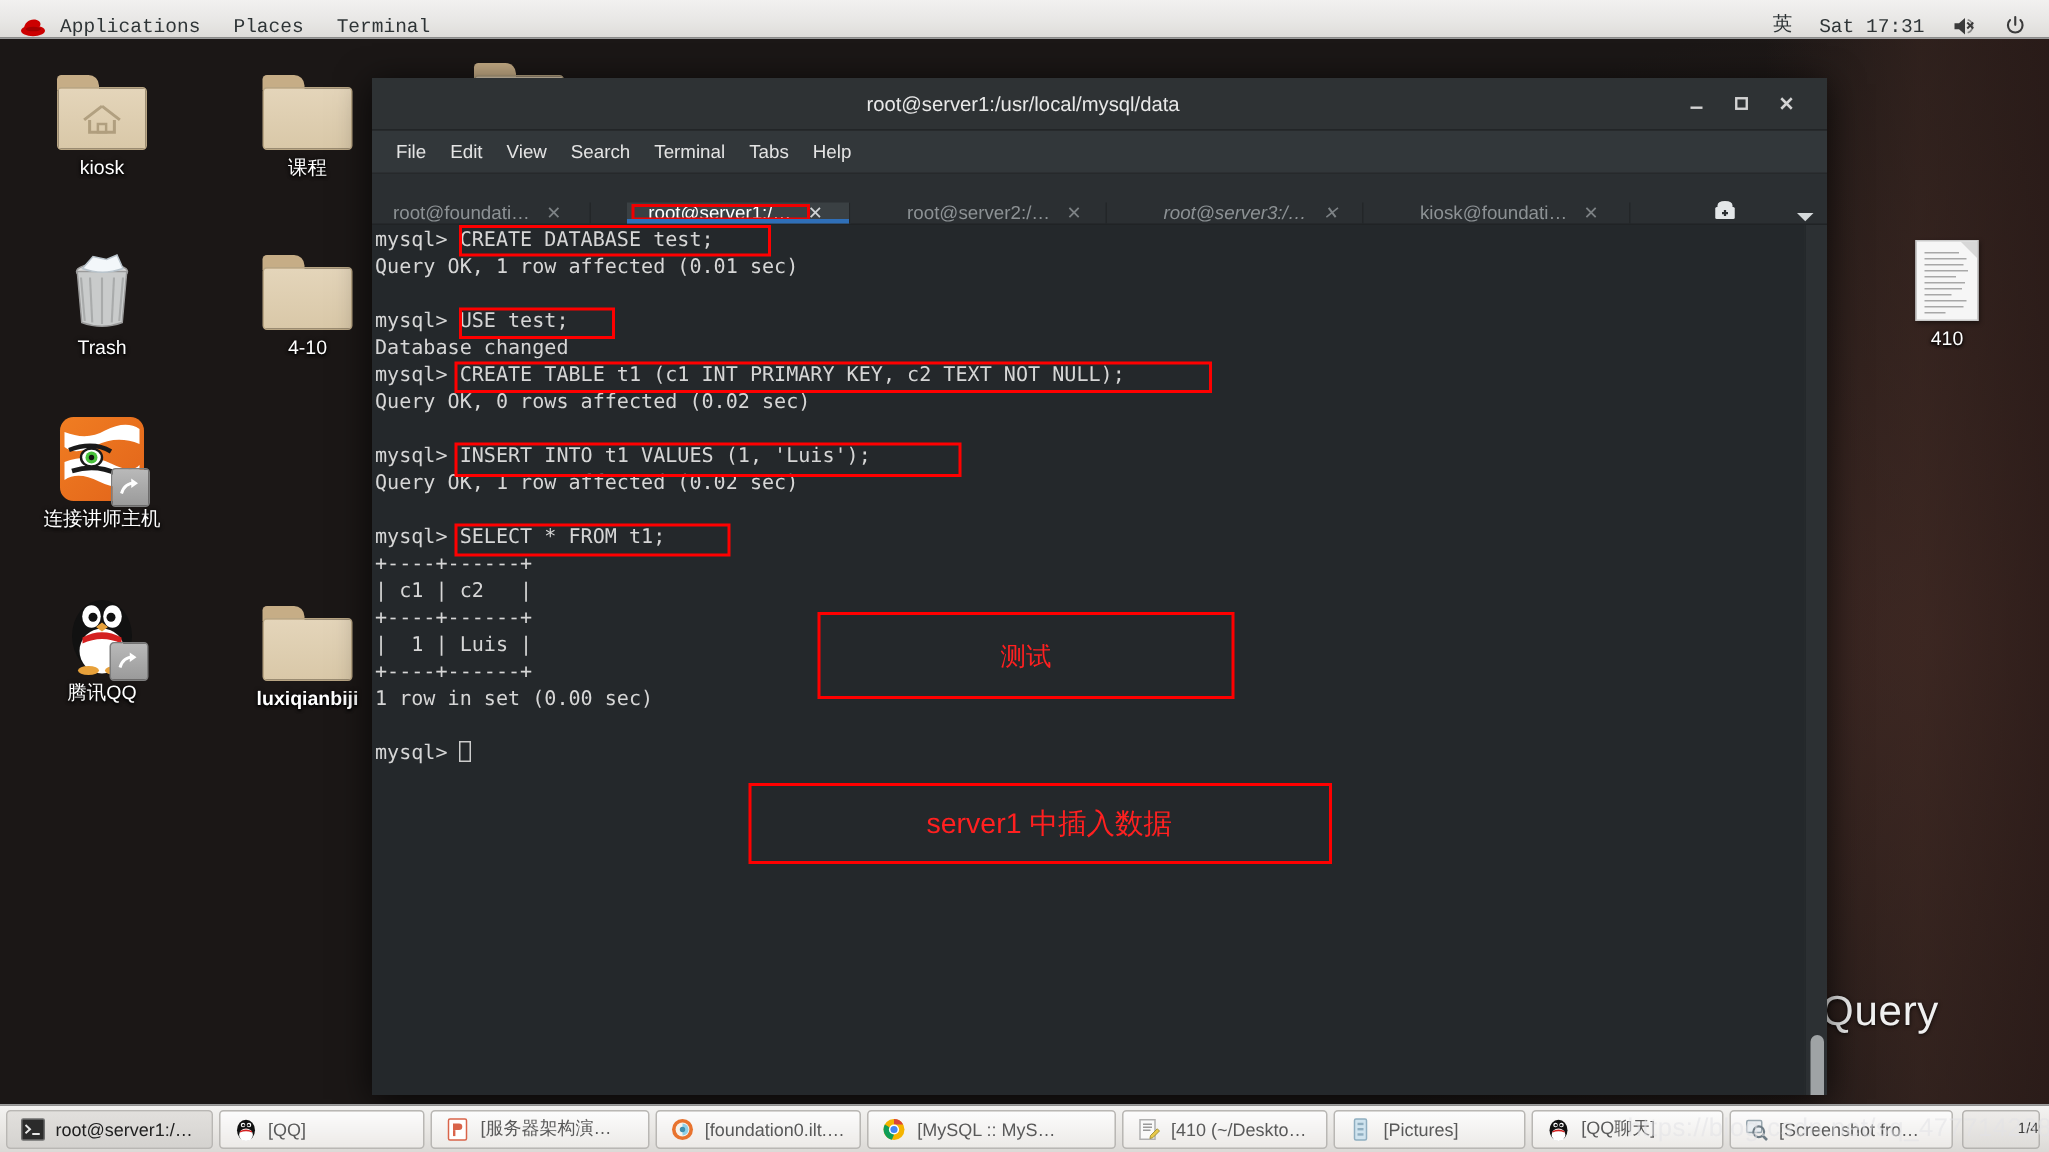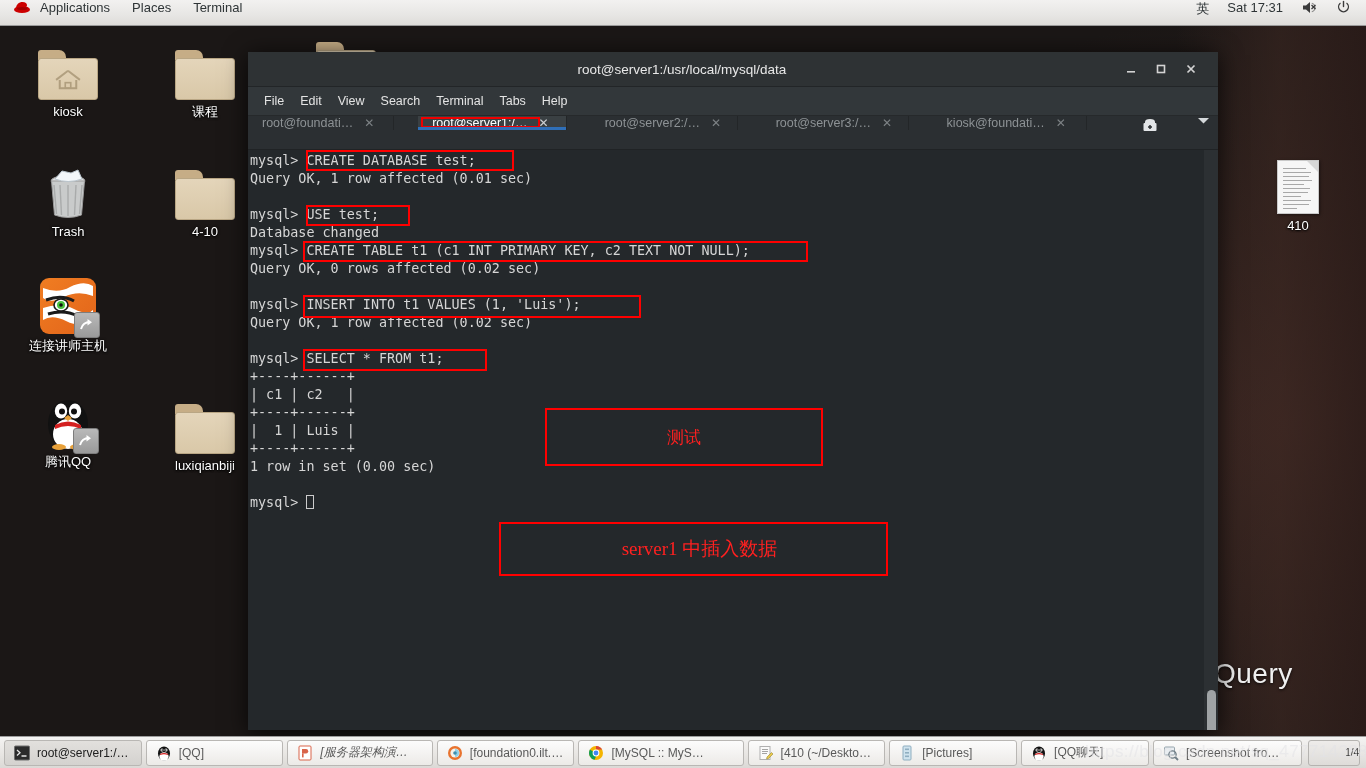--- a/index.html
+++ b/index.html
@@ -35,22 +35,22 @@
     position: absolute; left: 0; top: 0;
     width: 1366px; height: 26px;
     background: linear-gradient(180deg, #f2f1f0 0%, #e7e6e4 60%, #dedcd9 100%);
     border-bottom: 1px solid #9a9a9a;
     display: flex; align-items: center;
     font-size: 13px; color: #2e3436;
     z-index: 50;
   }
   .tp-left { display: flex; align-items: center; height: 100%; }
   .tp-item {
-    height: 100%; display: flex; align-items: flex-start;
-    padding: 0 11px; cursor: default; white-space: nowrap;
+    height: 100%; display: flex; align-items: flex-end;
+    padding: 0 11px; cursor: default; white-space: nowrap; font-family: Liberation Mono, monospace;
   }
   .redhat-logo { width: 22px; display: flex; justify-content: center; padding-left: 8px; }
   .tp-spacer { flex: 1; }
   .tp-right { display: flex; align-items: center; height: 100%; padding-right: 6px; }
   .tp-right .tp-item { padding: 0 9px; }
 
   
   .dicon {
     position: absolute;
     width: 96px;
@@ -164,21 +164,21 @@
   }
   .mitem {
     font-size: 12.5px; color: #e4e4e4;
     padding: 3px 8px;
     cursor: default;
   }
 
   #tabbar {
     height: 34px;
     background: #2b2f32;
-    display: flex; align-items: flex-start;
+    display: flex; align-items: flex-end;
     border-bottom: 1px solid #202325;
     gap: 24px;
   }
   .tab {
     display: flex; align-items: center;
     padding: 0 10px 0 14px;
     font-size: 12.5px;
     color: #8d9295;
     border-right: 1px solid #232628;
     cursor: default;
@@ -237,21 +237,21 @@
     position: absolute;
     border: 2px solid #ff0000;
     pointer-events: none;
   }
   .note {
     position: absolute;
     border: 2px solid #ff0000;
     display: flex; align-items: center; justify-content: center;
     color: #ff2020;
     font-size: 17px;
-    font-family: Liberation Serif, serif;
+    font-family: Liberation Sans, sans-serif;
   }
   .note.big { font-size: 19px; }
 
   
   #term-scroll {
     position: absolute; right: 0; top: 0;
     width: 15px; height: 100%;
     background: #2c3033;
     border-left: 1px solid #24282b;
   }
@@ -492,21 +492,21 @@
         <svg width="16" height="14" viewBox="0 0 16 14">
           <path d="M2 11 Q4 4 11 4" stroke="#ffffff" stroke-width="2" fill="none"></path>
           <path d="M8.5 1 L13 4.2 L8.5 7.4 Z" fill="#ffffff"></path>
         </svg>
       </div>
     </div>
   </div>
   <div class="dlabel">腾讯QQ</div>
 </div>
 
-<div class="dicon" style="left:157px; top:392px;">
+<div class="dicon" style="left:157px; top:392px;font-weight:bold;">
   <div class="glyph">
     <div class="folder">
         <div class="tabtop"></div>
         <div class="body"></div>
       </div>
   </div>
   <div class="dlabel">luxiqianbiji</div>
 </div>
 
 <div class="dicon" style="left:1250px; top:152px;">
@@ -573,21 +573,21 @@
     </div>
     <div class="tab active" style="width:178px;">
       <span class="tlabel">root@server1:/…</span>
       <span class="tclose">✕</span>
       <span class="tab-highlight" style="right:26px;"></span>
     </div>
     <div class="tab" style="width:176px;">
       <span class="tlabel">root@server2:/…</span>
       <span class="tclose">✕</span>
     </div>
-    <div class="tab" style="width:176px;">
+    <div class="tab" style="width:176px;font-style:italic;">
       <span class="tlabel">root@server3:/…</span>
       <span class="tclose">✕</span>
     </div>
     <div class="tab" style="width:185px;">
       <span class="tlabel">kiosk@foundati…</span>
       <span class="tclose">✕</span>
     </div>
     <div class="tabbar-spacer"></div>
     <div class="tabbar-btn">
       <svg width="18" height="18" viewBox="0 0 18 18">
@@ -665,21 +665,21 @@
         <circle cx="6" cy="5" r="1.5" fill="#ffffff"></circle>
           <circle cx="10" cy="5" r="1.5" fill="#ffffff"></circle>
         <circle cx="6.2" cy="5.1" r="0.8" fill="#111"></circle>
           <circle cx="9.8" cy="5.1" r="0.8" fill="#111"></circle>
         <path d="M4 9 Q8 7 12 9 L12 10 Q8 8.4 4 10 Z" fill="#d42020"></path>
       </svg>
     </span>
     <span class="tlbl">[QQ]</span>
   </div>
 
-  <div class="tb-item" style="width:148px;font-style:italic;">
+  <div class="tb-item" style="width:148px;">
     <span class="ticon">
       <svg width="16" height="16" viewBox="0 0 16 16">
         <rect x="2" y="1" width="12" height="14" rx="1" fill="#ffffff" stroke="#d9644a"></rect>
         <path d="M5 4 h4 a2.2 2.2 0 0 1 0 4.4 H5 Z" fill="#d9644a"></path>
         <rect x="5" y="8.4" width="1.6" height="4" fill="#d9644a"></rect>
       </svg>
     </span>
     <span class="tlbl">[服务器架构演…</span>
   </div>
 

